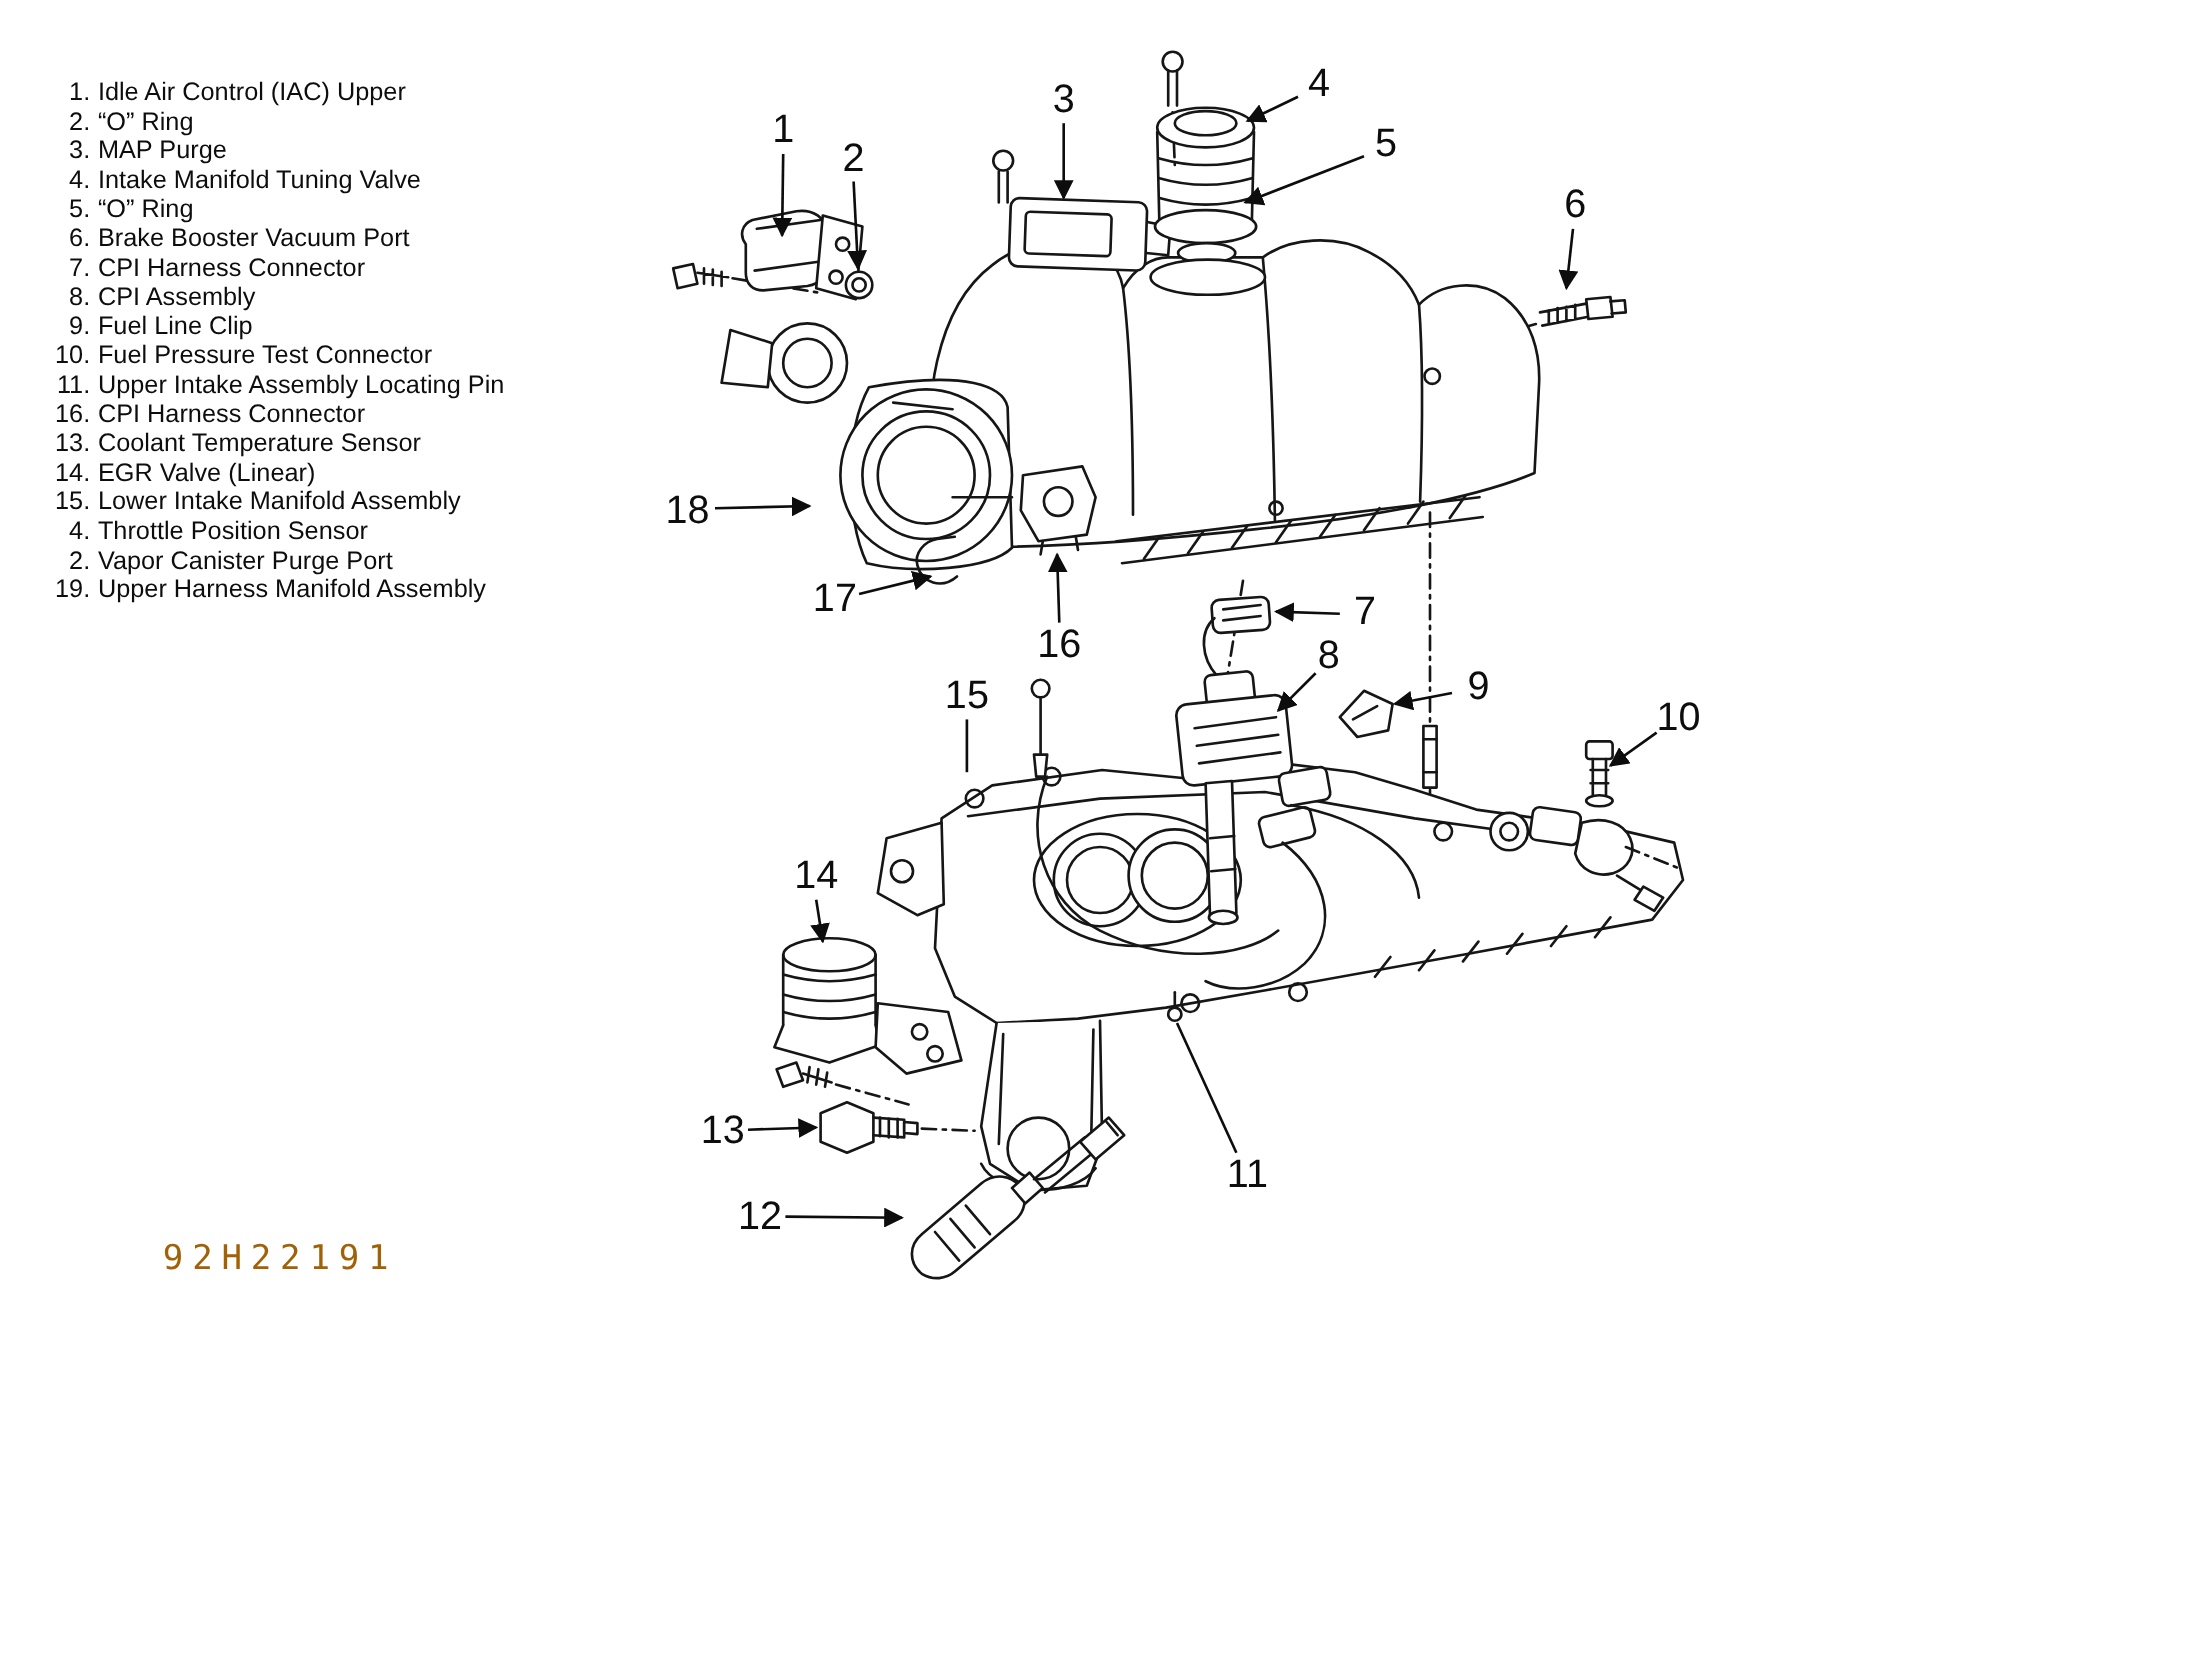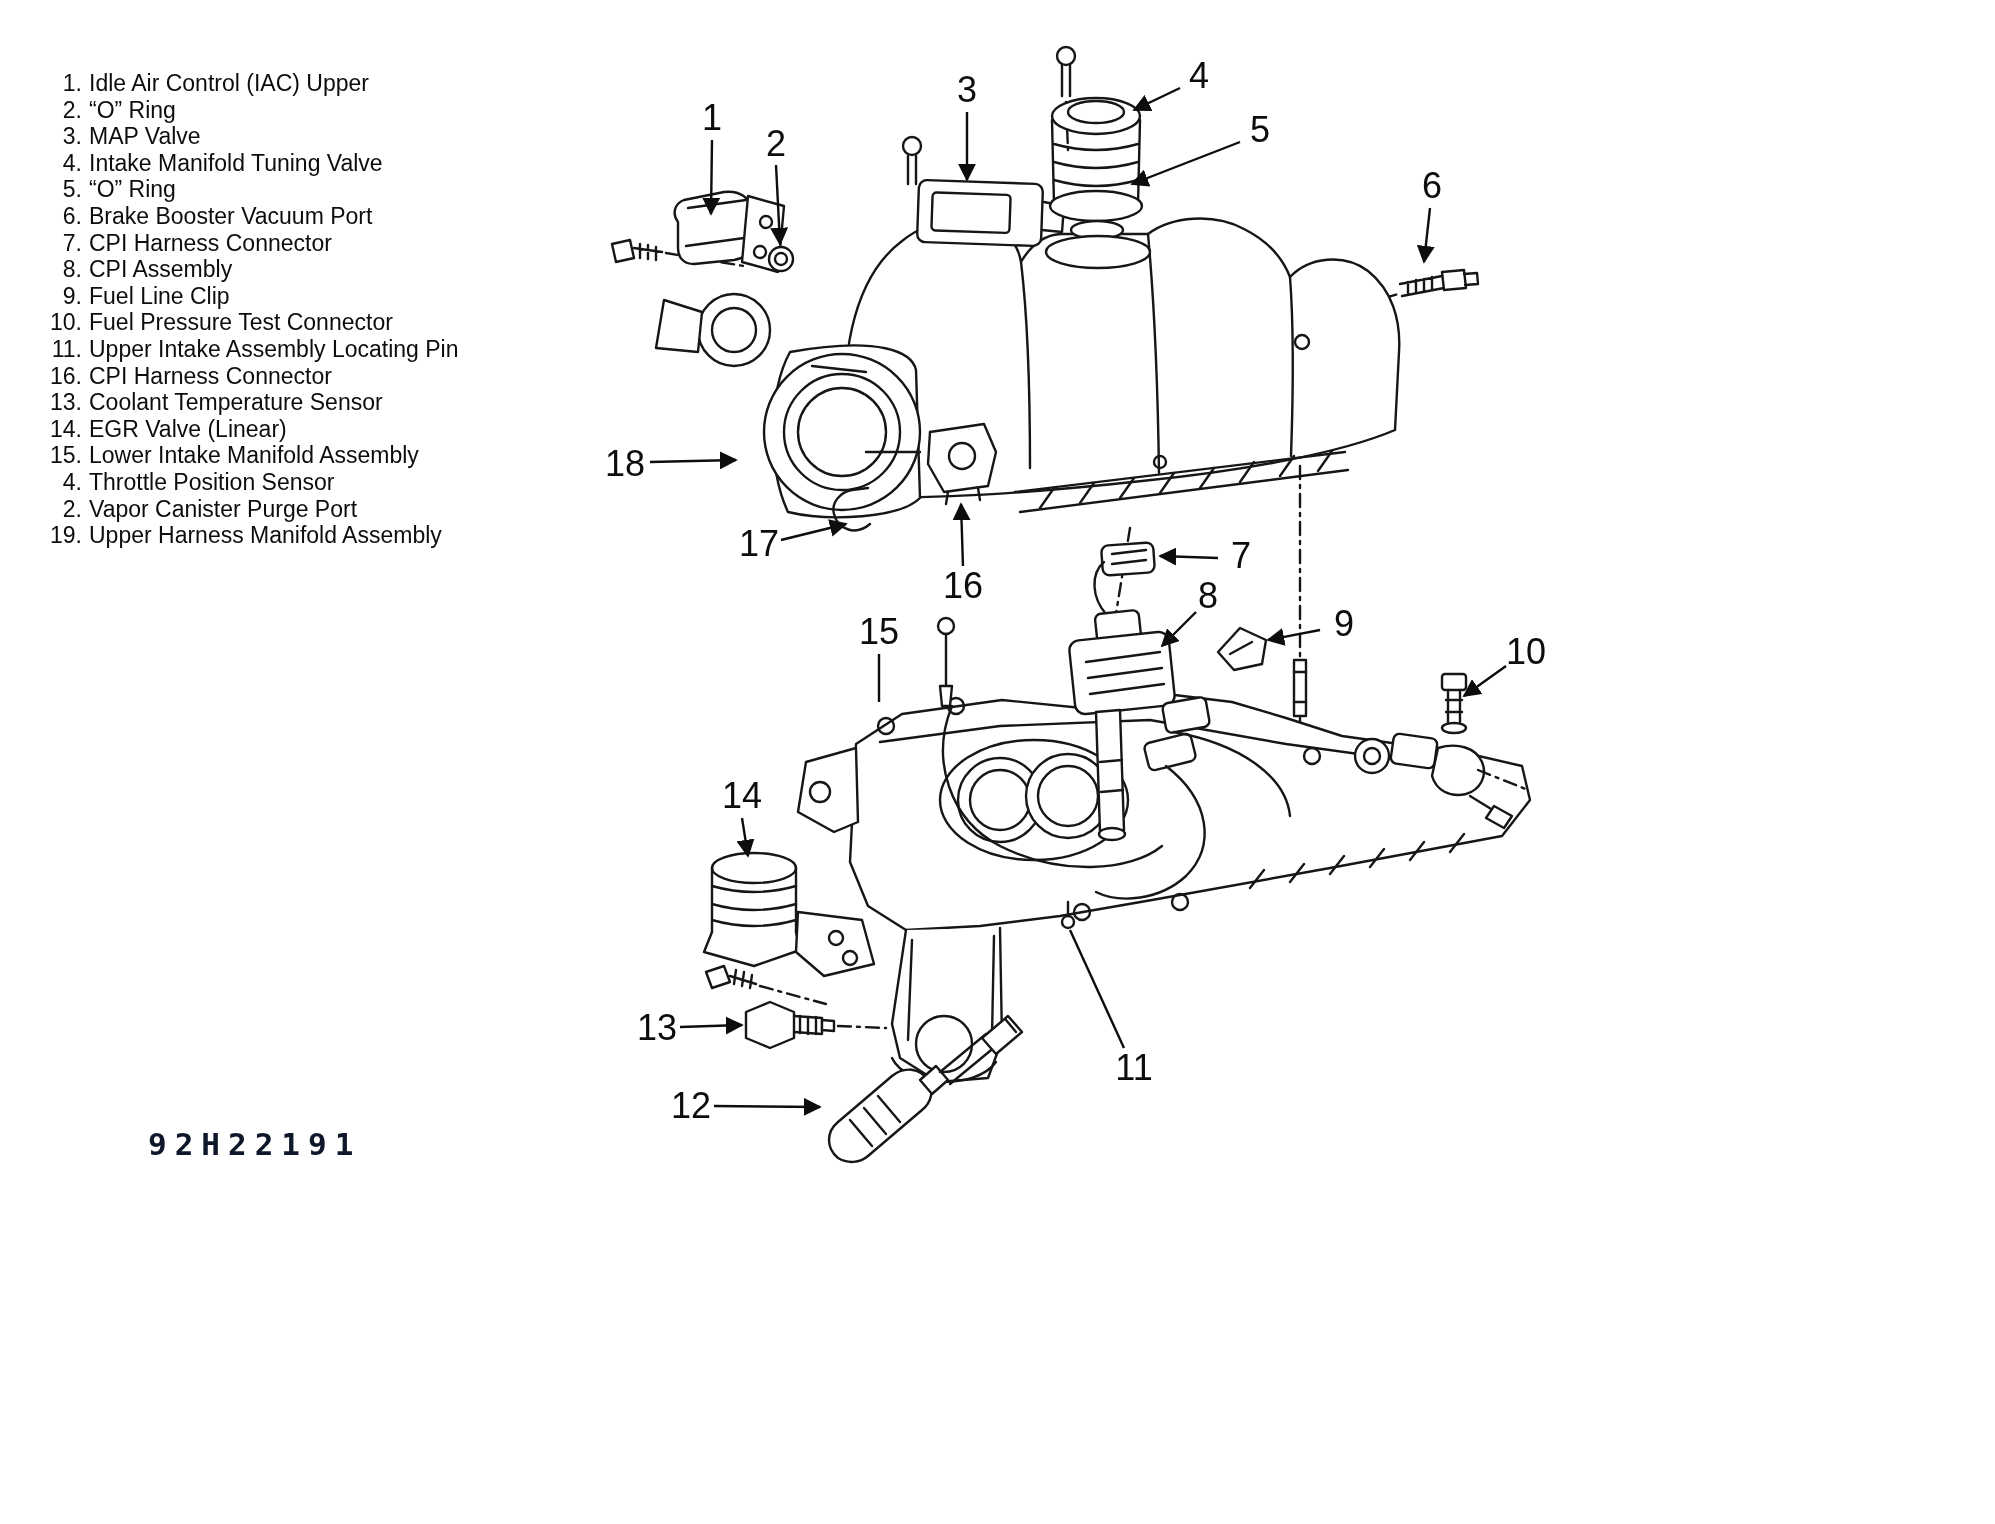--- a/index.html
+++ b/index.html
@@ -14,21 +14,21 @@
   .diagram-svg{position:absolute;left:0;top:0;width:1995px;height:1524px;}
   .legend{
     position:absolute;left:40px;top:70px;margin:0;padding:0;list-style:none;
     font-size:23px;line-height:26.6px;color:#0d0d0d;
   }
   .legend li{display:flex;white-space:nowrap;}
   .lnum{display:inline-block;width:42px;text-align:right;padding-right:7px;flex:0 0 auto;}
   .figure-code{
     position:absolute;left:148px;top:1126px;
     font-family:"DejaVu Sans Mono",monospace;
-    font-size:31px;letter-spacing:8px;color:#0f172a;font-weight:bold;
+    font-size:31px;letter-spacing:8px;color:#a16207;
   }
   .callout-num{
     font-family:"Liberation Sans",sans-serif;
     font-size:36px;fill:#0d0d0d;
   }
 </style>
 </head>
 <body>
 
 <div class="page">
@@ -37,21 +37,21 @@
       <li>
         <span class="lnum">1.</span>
         <span class="ltext">Idle Air Control (IAC) Upper</span>
       </li>
       <li>
         <span class="lnum">2.</span>
         <span class="ltext">“O” Ring</span>
       </li>
       <li>
         <span class="lnum">3.</span>
-        <span class="ltext">MAP Valve</span>
+        <span class="ltext">MAP Purge</span>
       </li>
       <li>
         <span class="lnum">4.</span>
         <span class="ltext">Intake Manifold Tuning Valve</span>
       </li>
       <li>
         <span class="lnum">5.</span>
         <span class="ltext">“O” Ring</span>
       </li>
       <li>

